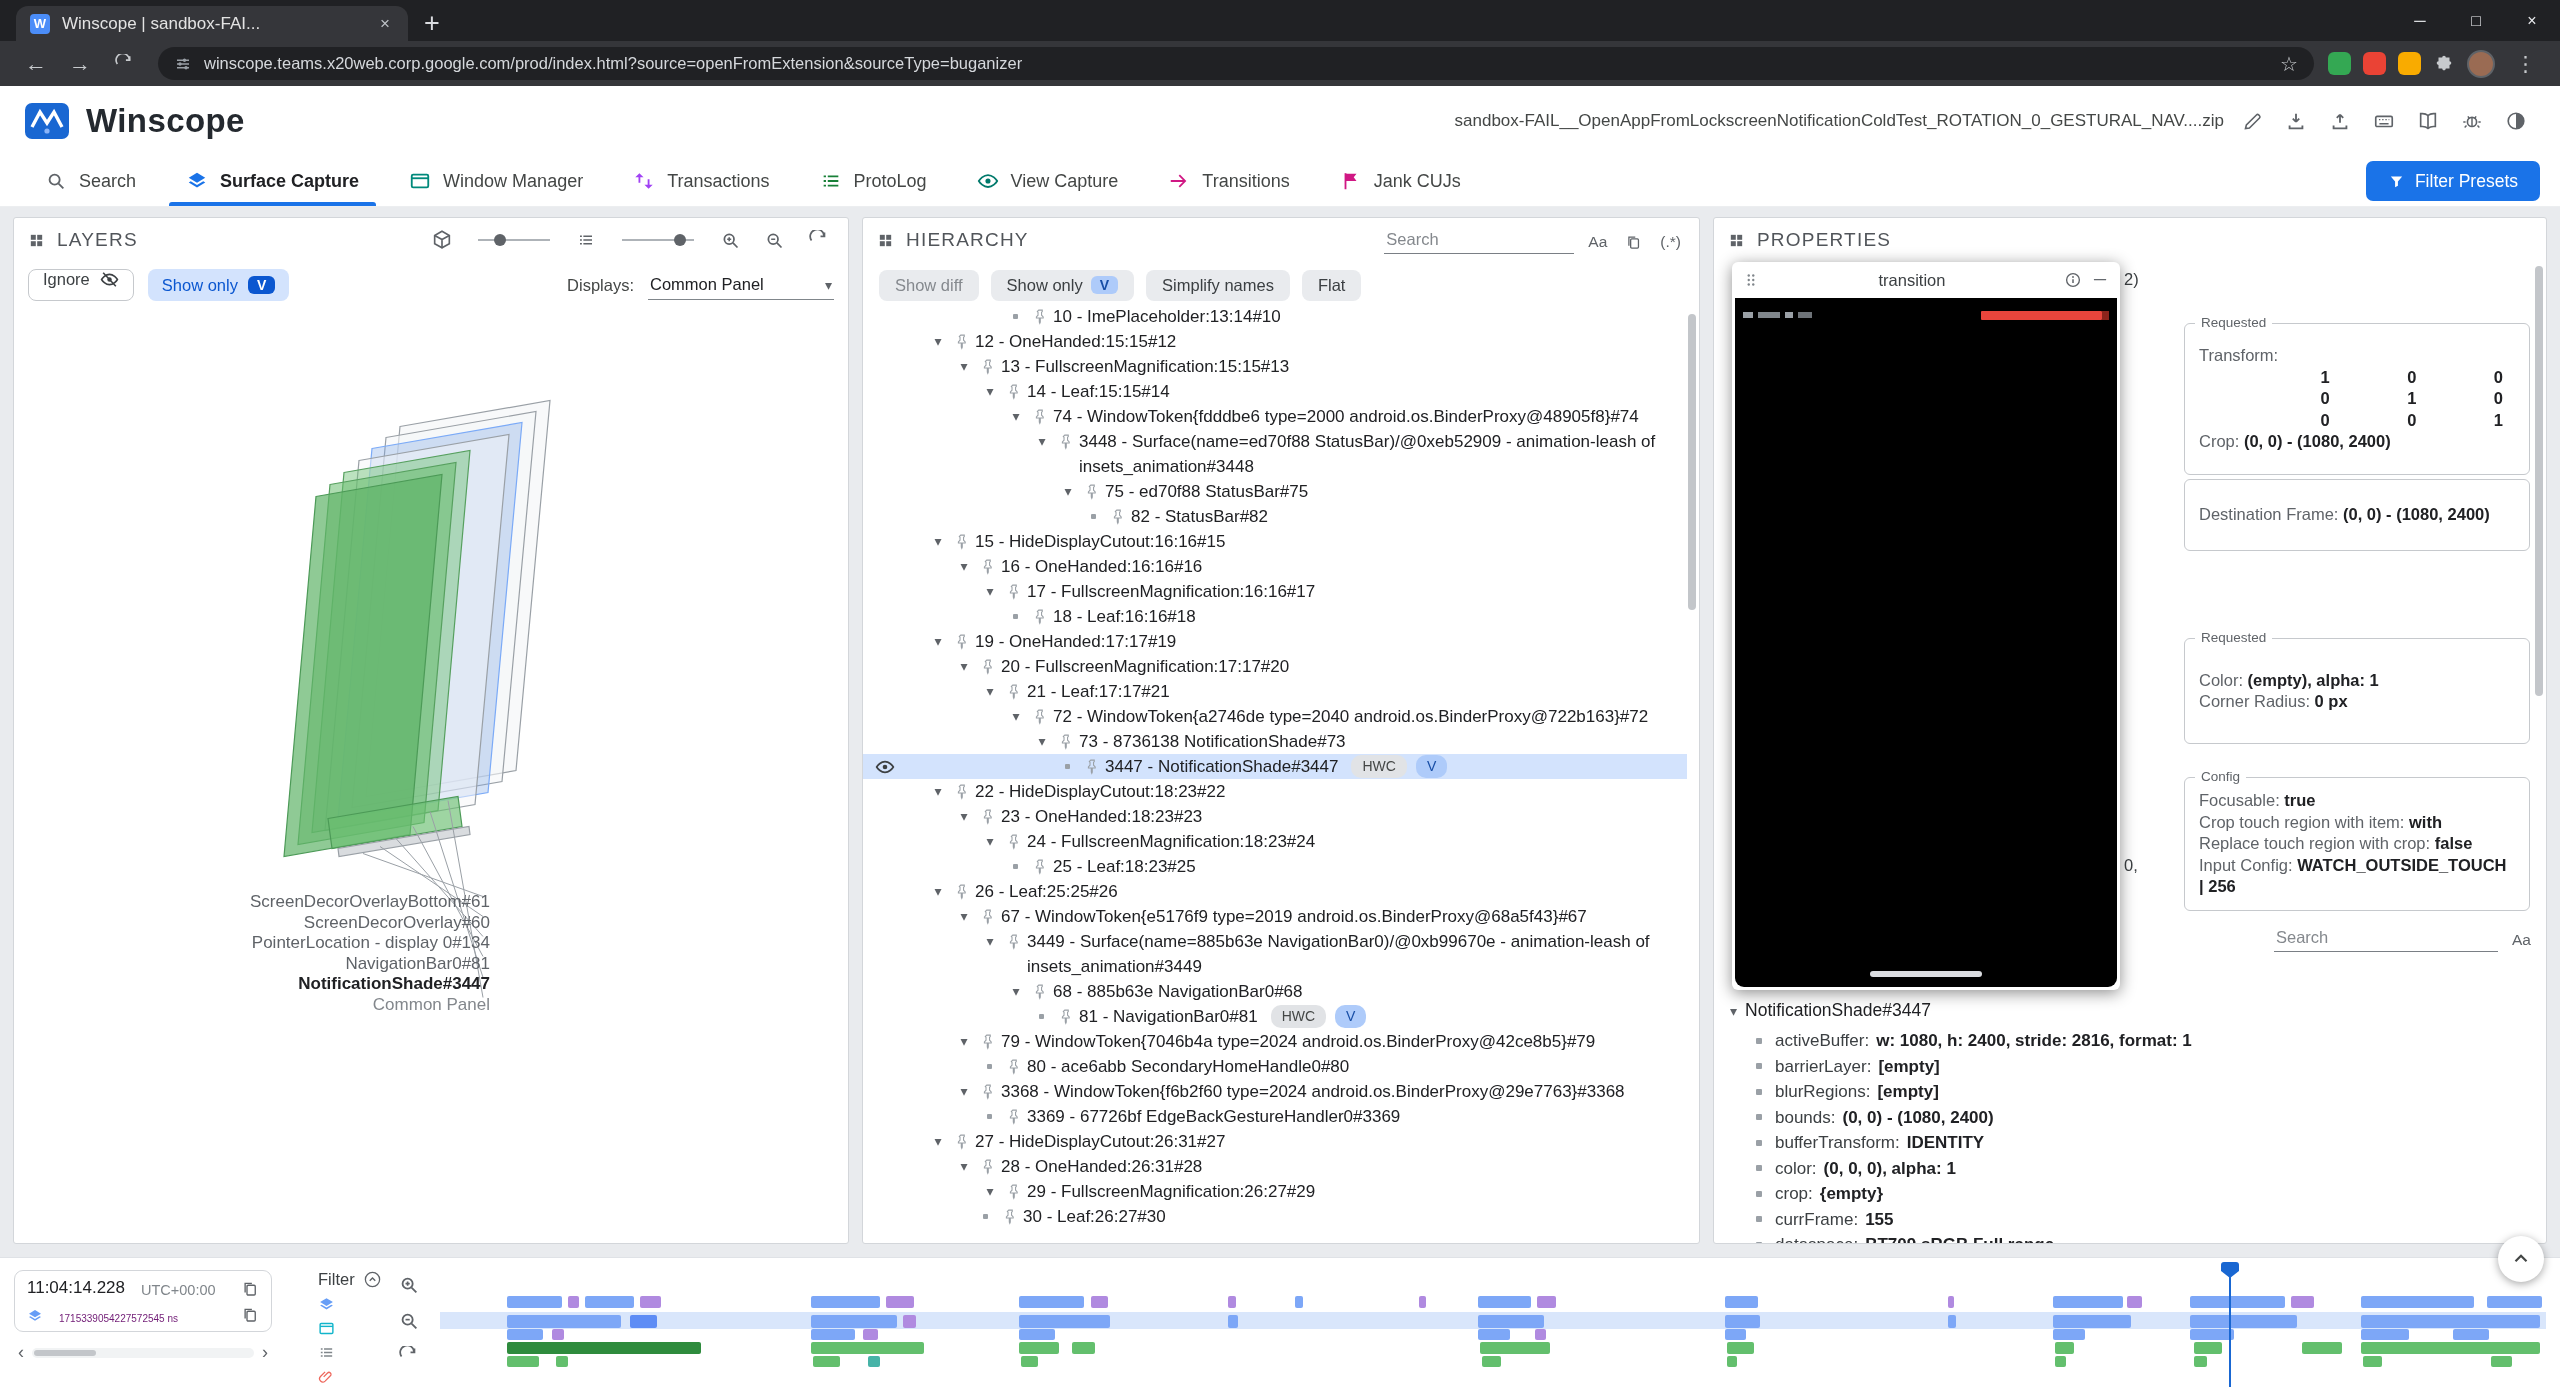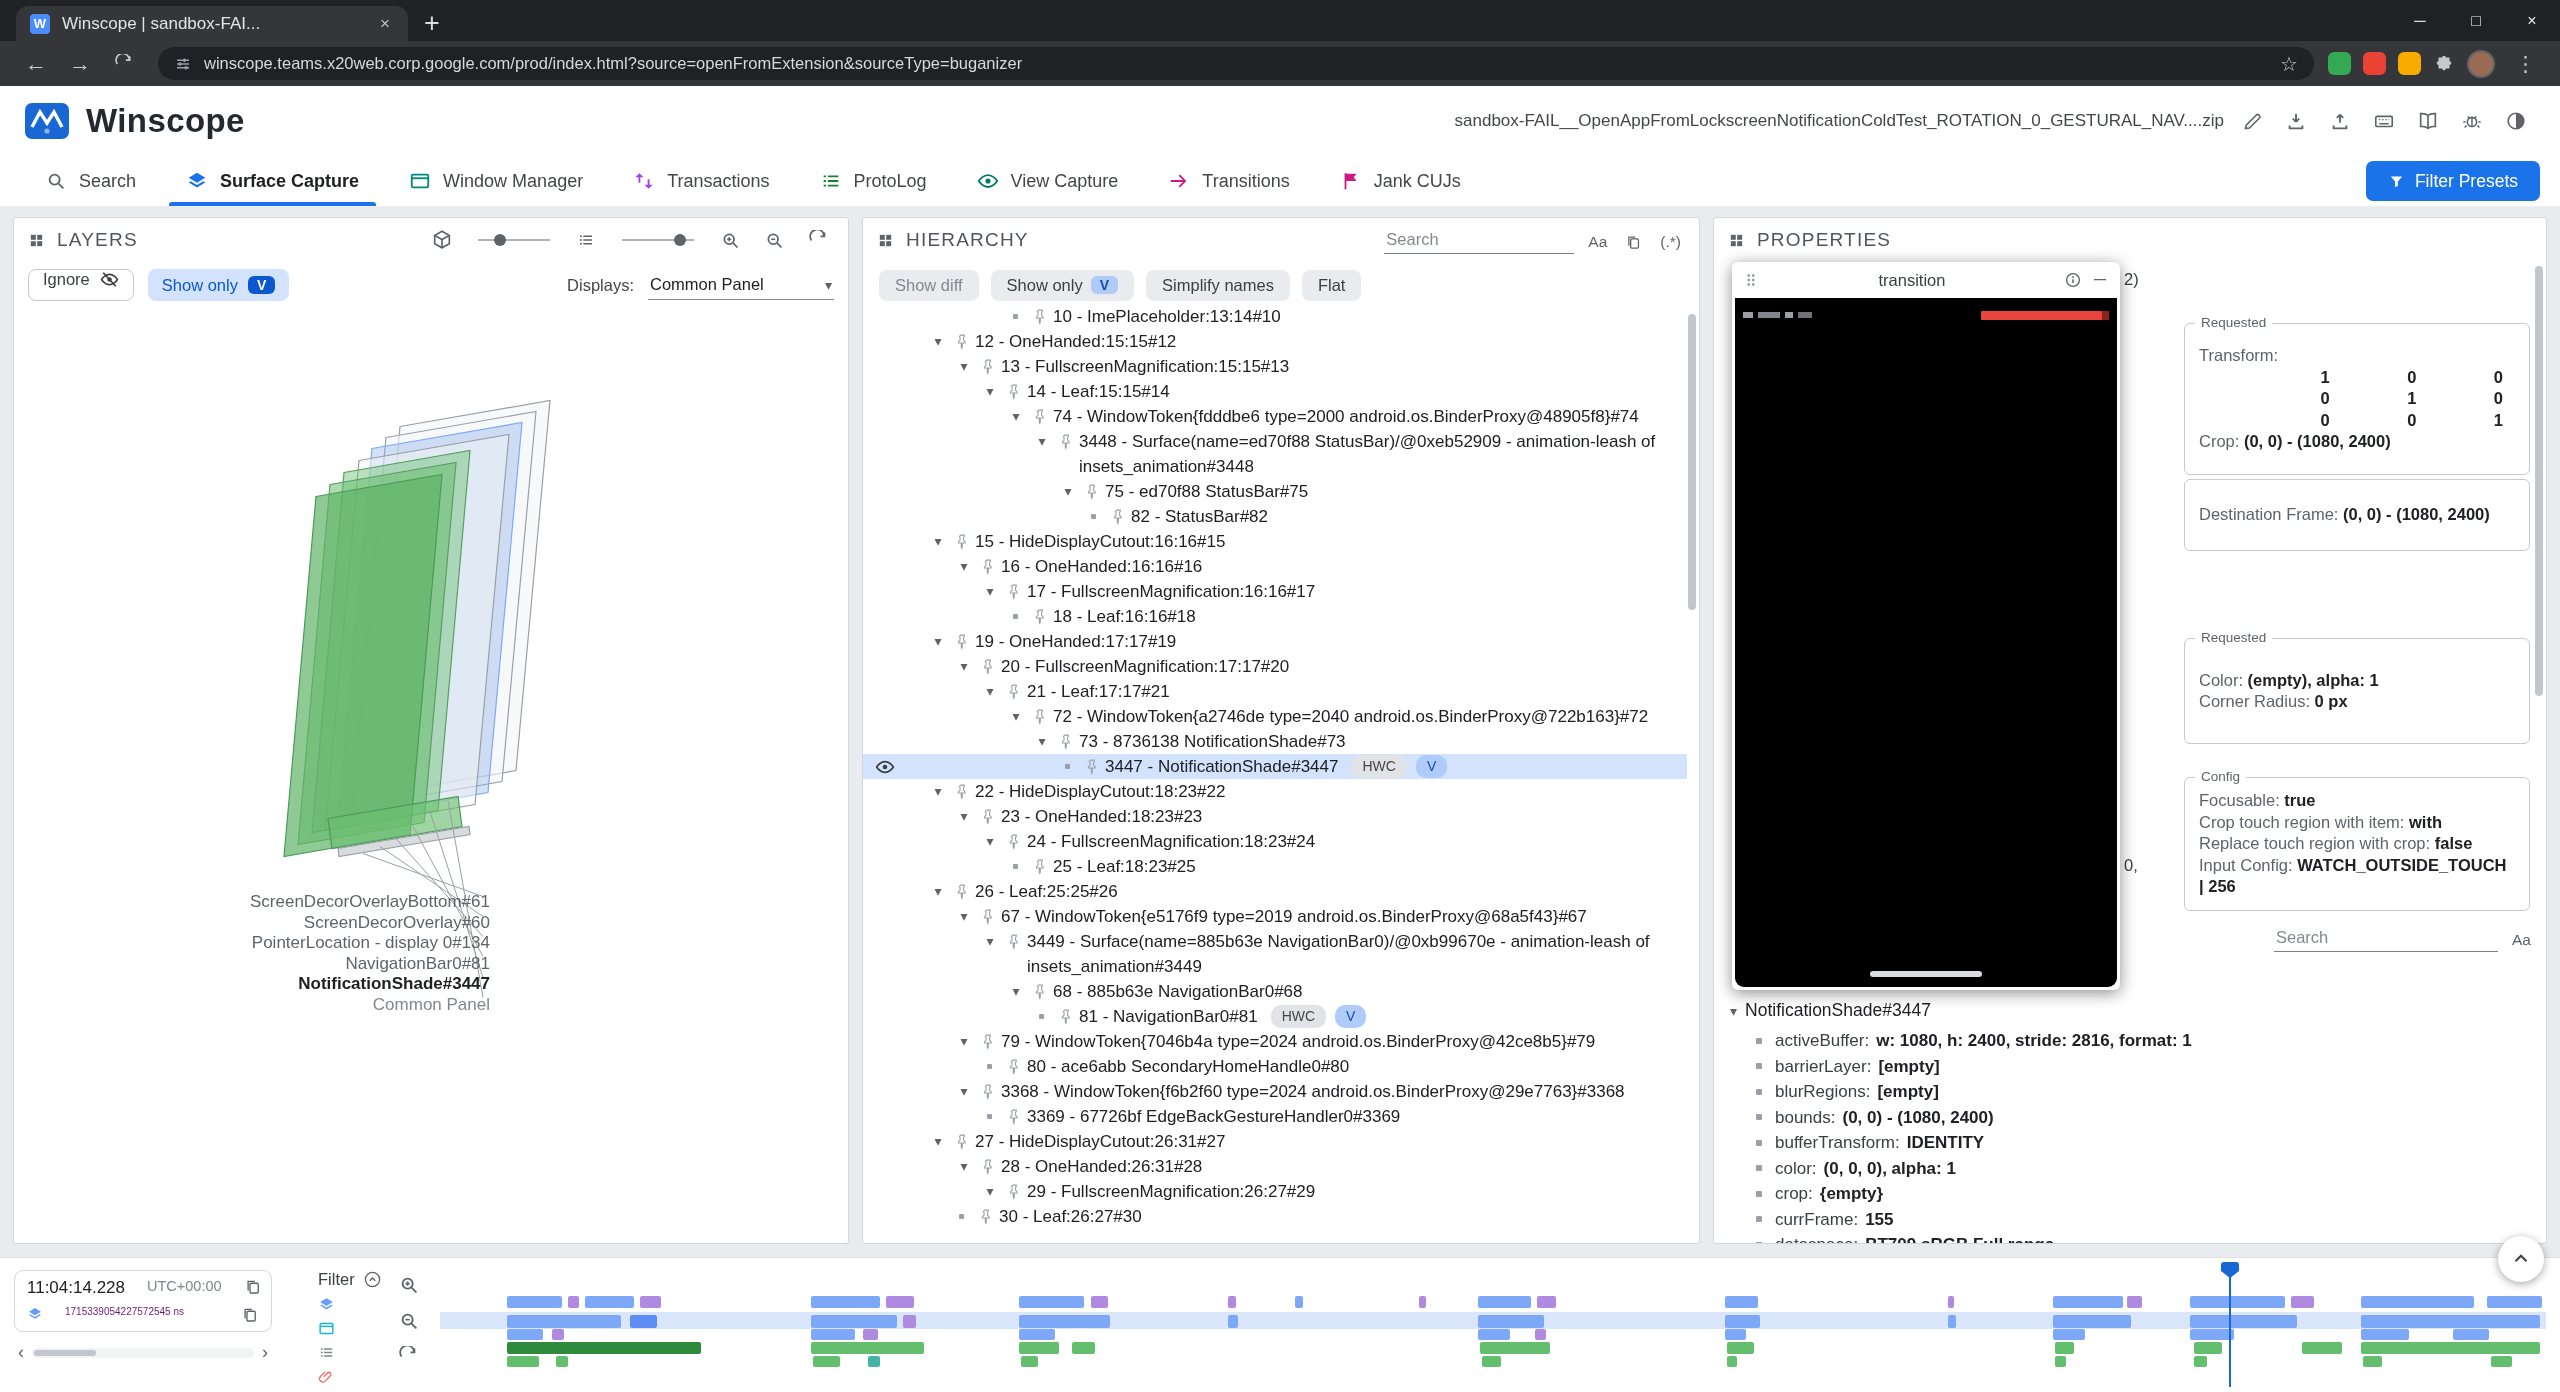--- a/index.html
+++ b/index.html
@@ -101,21 +101,21 @@
 .psearch{position:absolute;left:560px;right:16px;top:706px;display:flex;align-items:flex-end;gap:10px;z-index:2}
 .proplist{position:absolute;left:16px;right:14px;top:782px;bottom:0;overflow:hidden}
 .ptreehead{display:flex;align-items:center;gap:8px;font-size:17.5px;color:#202124;margin-bottom:7px}
 .prow{display:flex;align-items:baseline;font-size:17px;line-height:25.5px;color:#202124;padding-left:26px}
 .pbullet{width:6px;height:6px;background:#9aa0a6;border-radius:1px;margin-right:13px;flex:none;align-self:center}
 .prk{color:#3c4043;margin-right:7px}
 .prv{font-weight:600}
 
 .timeline{position:absolute;left:0;top:1257px;width:2560px;height:135px;background:#fff;border-top:1px solid #dfe2e6}
 .timebox{position:absolute;left:14px;top:12px;width:258px;height:62px;border:1px solid #d3d6da;border-radius:9px;padding:7px 12px;display:flex;flex-direction:column;justify-content:space-between}
-.trow1{display:flex;align-items:flex-start;gap:22px}
+.trow1{display:flex;align-items:flex-end;gap:16px}
 .ttime{font-size:17px;color:#202124}
 .tzone{font-size:14.5px;color:#80868b}
 .tns{font-size:10px;color:#701a75}
 .copyic{margin-left:auto}
 .tnav{position:absolute;left:18px;top:84px;width:250px;display:flex;align-items:center;gap:8px;color:#5f6368;font-size:18px}
 .tnavtrack{flex:1;height:10px;background:#f1f3f4;border-radius:5px;position:relative}
 .tnavthumb{position:absolute;left:2px;top:2px;width:62px;height:6px;background:#c3c6ca;border-radius:3px}
 .fcluster{position:absolute;left:318px;top:12px}
 .flabel{display:flex;align-items:center;gap:8px;font-size:16.5px;color:#3c4043}
 .ficons{display:flex;flex-direction:column;gap:3px;margin-top:5px}
@@ -770,21 +770,21 @@
         </div>
         <div class="trow" style="padding-left:116px">
           <span class="tarrow">▾</span>
           <span class="pin">
             <svg viewBox="0 0 24 24" width="17" height="17">
               <path d="M9.5 3h5v2l-1 1v4.2l2.3 2.3V14h-4.1v6l-.7 1.6-.7-1.6v-6H6.2v-1.5L8.5 10.2V6l-1-1z" fill="none" stroke="#9aa0a6" stroke-width="1.5"></path>
             </svg>
           </span>
           <span class="ttext">29 - FullscreenMagnification:26:27#29</span>
         </div>
-        <div class="trow" style="padding-left:88px">
+        <div class="trow" style="padding-left:112px">
           <span class="leafdot"></span>
           <span class="pin">
             <svg viewBox="0 0 24 24" width="17" height="17">
               <path d="M9.5 3h5v2l-1 1v4.2l2.3 2.3V14h-4.1v6l-.7 1.6-.7-1.6v-6H6.2v-1.5L8.5 10.2V6l-1-1z" fill="none" stroke="#9aa0a6" stroke-width="1.5"></path>
             </svg>
           </span>
           <span class="ttext">30 - Leaf:26:27#30</span>
         </div>
       </div>
     <div class="vsb" style="right:3px;top:96px;height:296px"></div>

